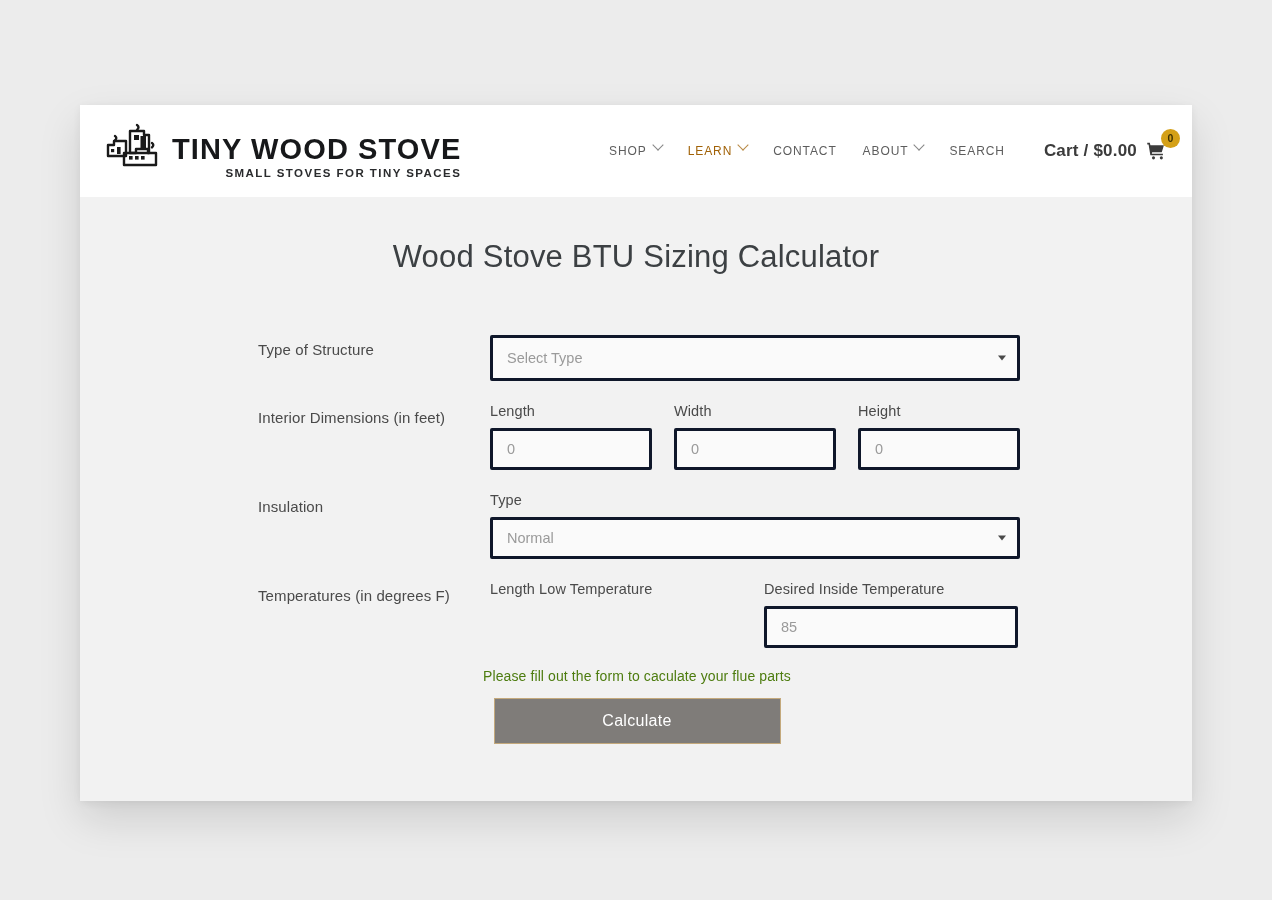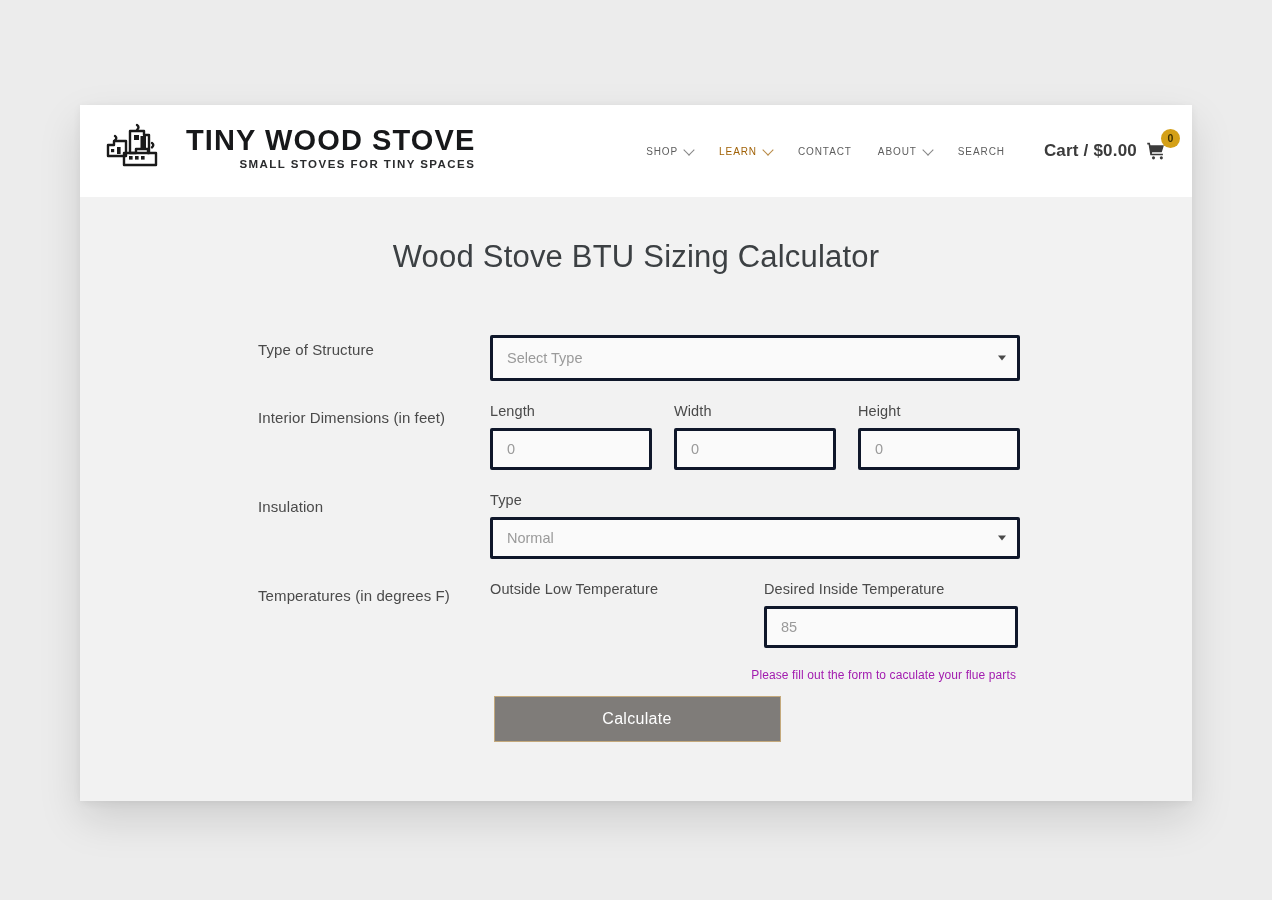--- a/index.html
+++ b/index.html
@@ -32,23 +32,23 @@
   .site-header {
     position: relative;
     height: 92px;
     background: #ffffff;
     display: flex;
     align-items: center;
   }
 
   .brand {
     display: flex;
-    align-items: flex-start;
+    align-items: flex-end;
     margin-left: 20px;
-    gap: 14px;
+    gap: 0;
   }
 
   .brand-mark {
     width: 72px;
     height: 56px;
     flex: none;
     display: block;
   }
 
   .brand-text {
@@ -82,24 +82,24 @@
     right: 22px;
     top: 50%;
     transform: translateY(-50%);
     display: flex;
     align-items: center;
     gap: 0;
   }
 
   .nav-item {
     display: flex;
-    align-items: flex-end;
+    align-items: flex-start;
     gap: 7px;
     padding: 6px 13px;
-    font-size: 10px;
+    font-size: 12px;
     letter-spacing: 0.9px;
     color: #5d5d5d;
     cursor: pointer;
     white-space: nowrap;
   }
 
   .nav-item.is-active { color: #a16207; }
 
   .nav-caret {
     display: inline-block;
@@ -232,23 +232,23 @@
 
   .row-insulation { margin-bottom: 22px; }
   .row-insulation .field-control { width: 530px; }
 
   .row-temps { margin-bottom: 8px; }
   .row-temps .field { width: 254px; }
   .row-temps .field-control { width: 254px; }
   .row-temps .row-fields { gap: 20px; }
 
   .form-note {
-    text-align: right;
-    font-size: 12px;
-    color: #a21caf;
+    text-align: center;
+    font-size: 14px;
+    color: #4d7c0f;
     margin-top: 20px;
     letter-spacing: 0.1px;
   }
 
   .calculate-wrap { display: flex; justify-content: center; margin-top: 14px; }
 
   .calculate-button {
     width: 287px;
     height: 46px;
     background: #7f7c79;
@@ -391,21 +391,21 @@
             </div>
           </div>
         </div>
       </div>
 
       <div class="form-row row-temps">
         <div class="row-label">Temperatures (in degrees F)</div>
         <div class="row-fields">
 
           <div class="field">
-            <div class="field-label">Outside Low Temperature</div>
+            <div class="field-label">Length Low Temperature</div>
           </div>
 
           <div class="field">
             <div class="field-label">Desired Inside Temperature</div>
             <div class="field-control">
               <span>85</span>
             </div>
           </div>
 
         </div>

